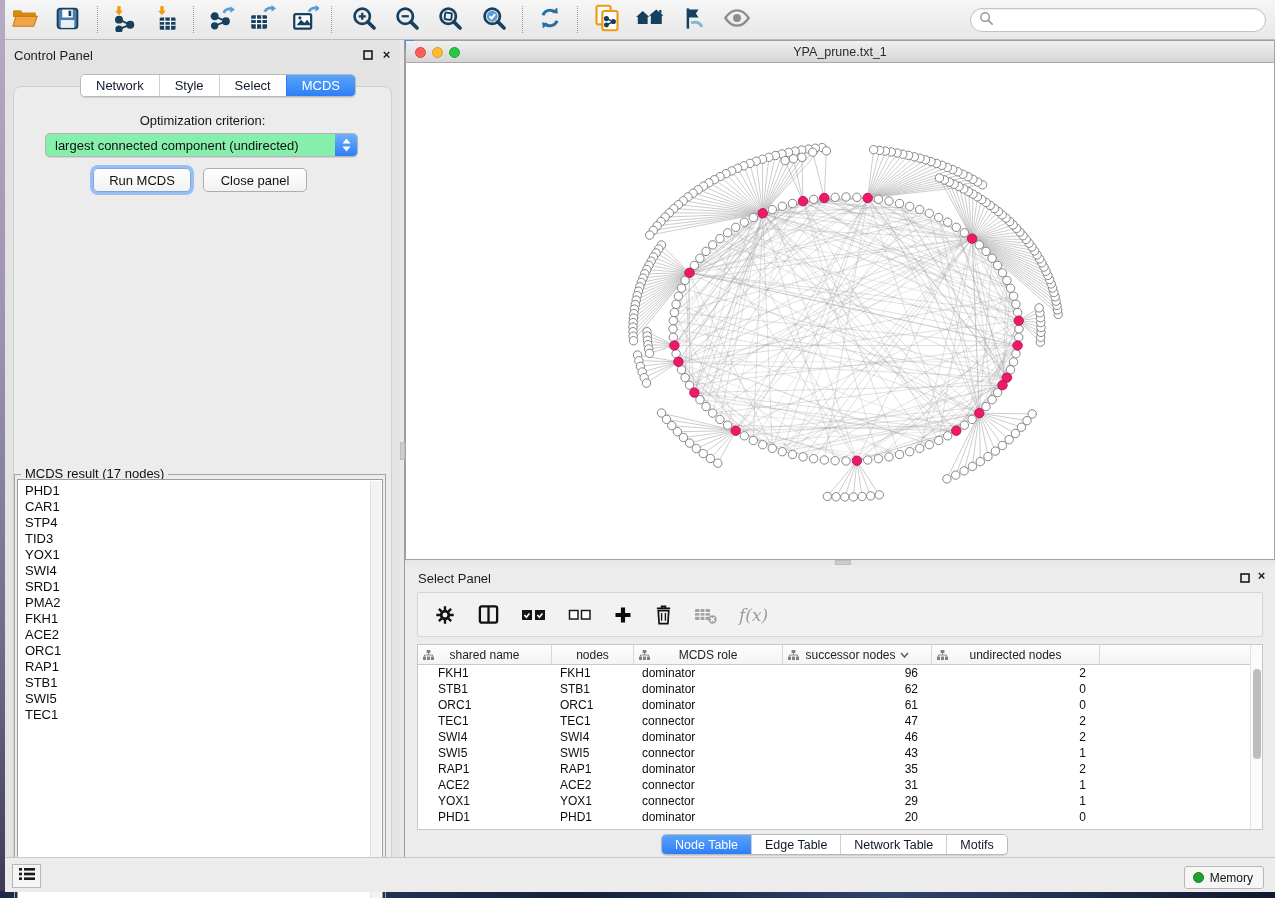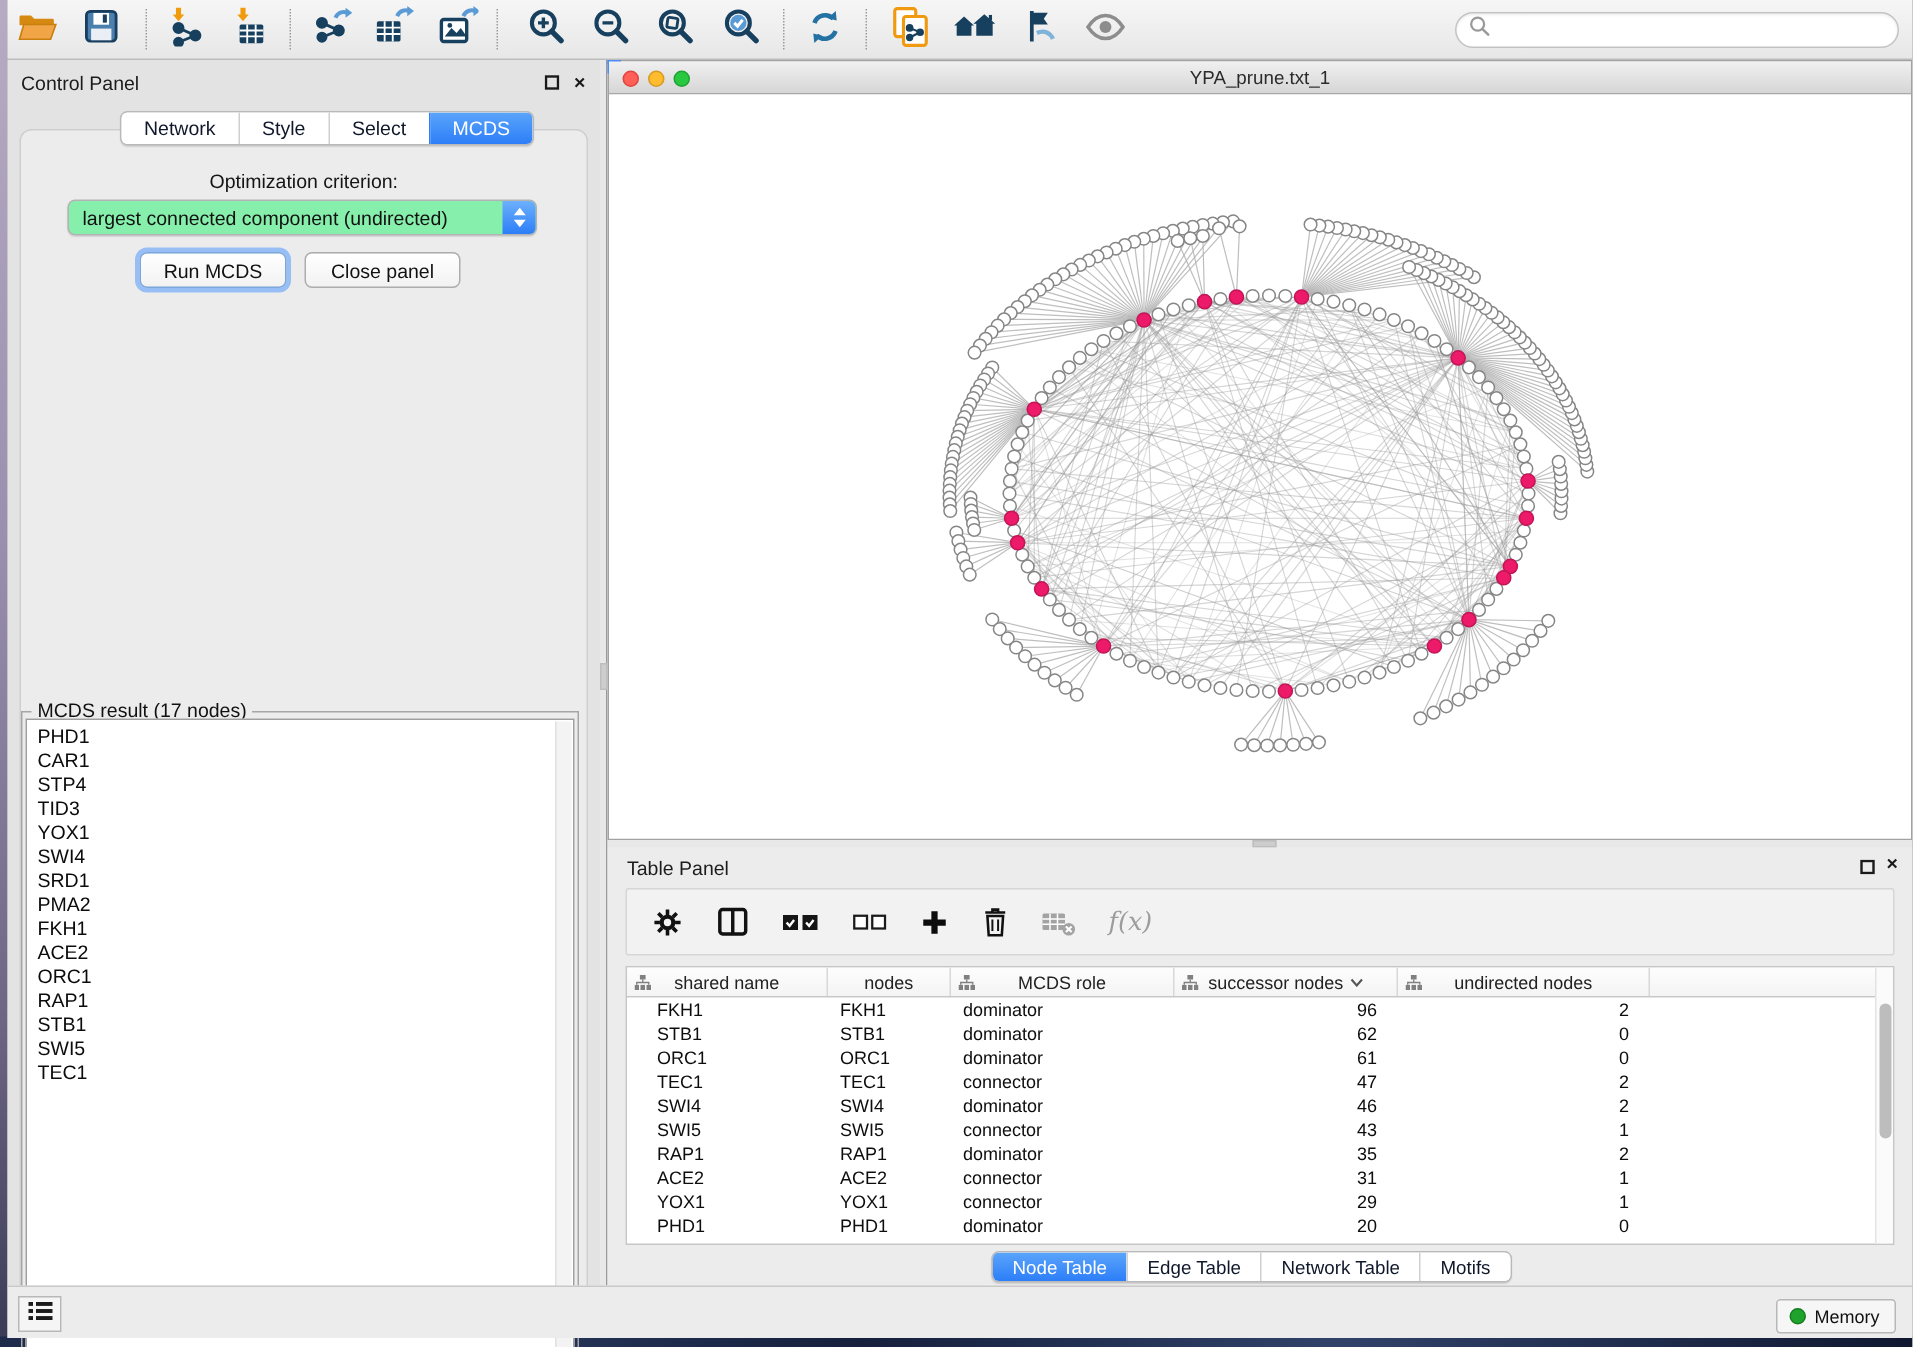--- a/index.html
+++ b/index.html
@@ -1014,21 +1014,21 @@
         <circle cx="272.4" cy="298.8" r="4.7" fill="#ec1a68" stroke="#c21457" stroke-width="1"></circle>
         <circle cx="611.6" cy="282.5" r="4.7" fill="#ec1a68" stroke="#c21457" stroke-width="1"></circle>
         <circle cx="600.9" cy="314.6" r="4.7" fill="#ec1a68" stroke="#c21457" stroke-width="1"></circle>
         <circle cx="596.5" cy="322.2" r="4.7" fill="#ec1a68" stroke="#c21457" stroke-width="1"></circle>
         <circle cx="550.3" cy="367.7" r="4.7" fill="#ec1a68" stroke="#c21457" stroke-width="1"></circle>
         <circle cx="288.4" cy="329.6" r="4.7" fill="#ec1a68" stroke="#c21457" stroke-width="1"></circle>
       </svg>
   </div>
 
   <div class="table-panel">
-    <span class="panel-title" style="left:13px; top:6px; position:absolute;">Table Panel</span>
+    <span class="panel-title" style="left:13px; top:6px; position:absolute;">Select Panel</span>
     <span class="win-mini" style="left:833px; top:6px; position:absolute;">
         <svg width="10" height="10" viewBox="0 0 10 10">
           <rect x="1" y="1" width="8" height="8" fill="none" stroke="#1a1a1a" stroke-width="1.6"></rect>
         </svg>
       </span>
     <span class="win-mini" style="left:850px; top:4px; font-size:13px; font-weight:bold; position:absolute;">×</span>
 
     <div class="tp-toolbar">
       <span class="tp-ic">
           <svg width="22" height="22" viewBox="0 0 24 24">

